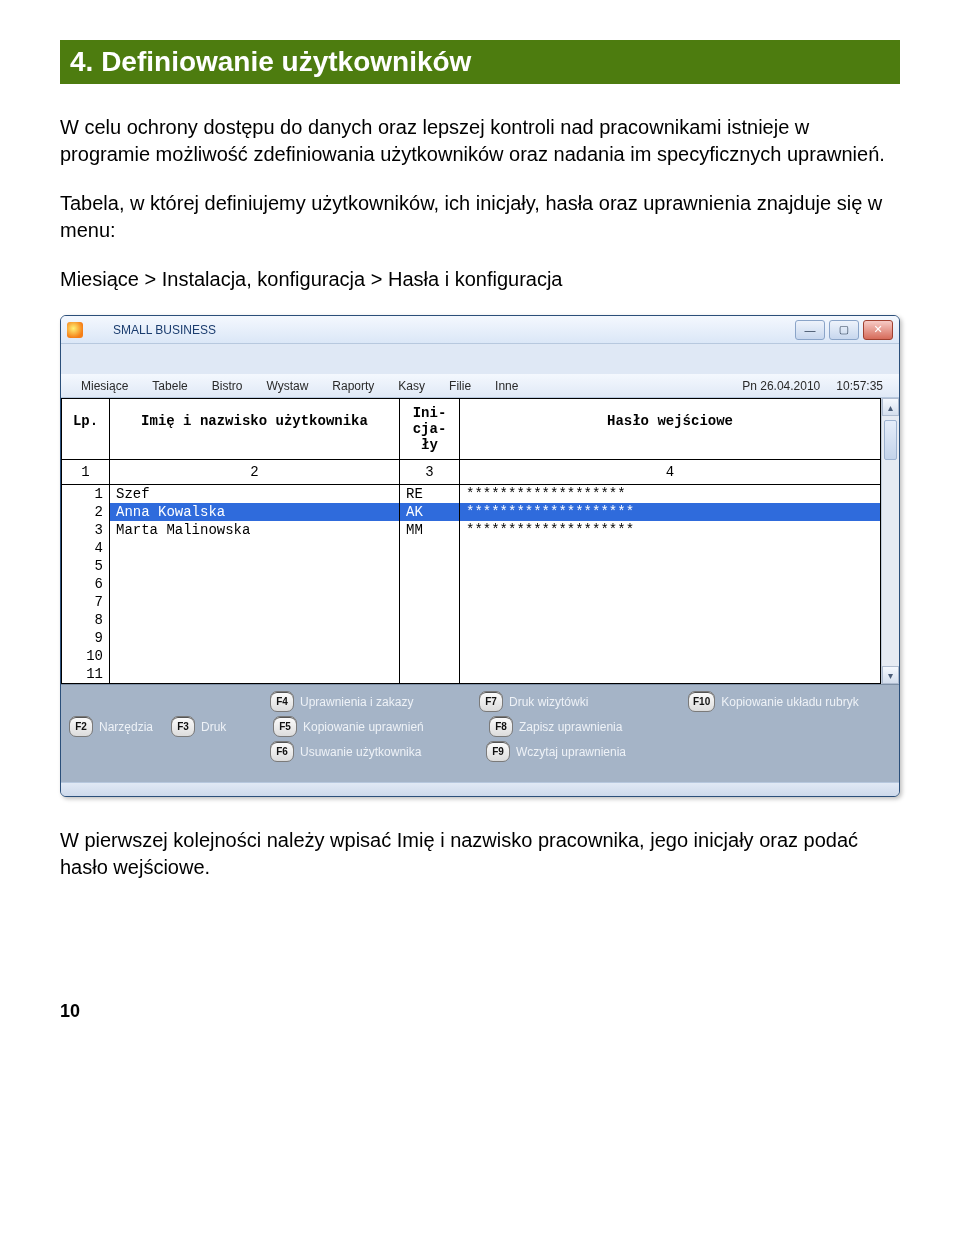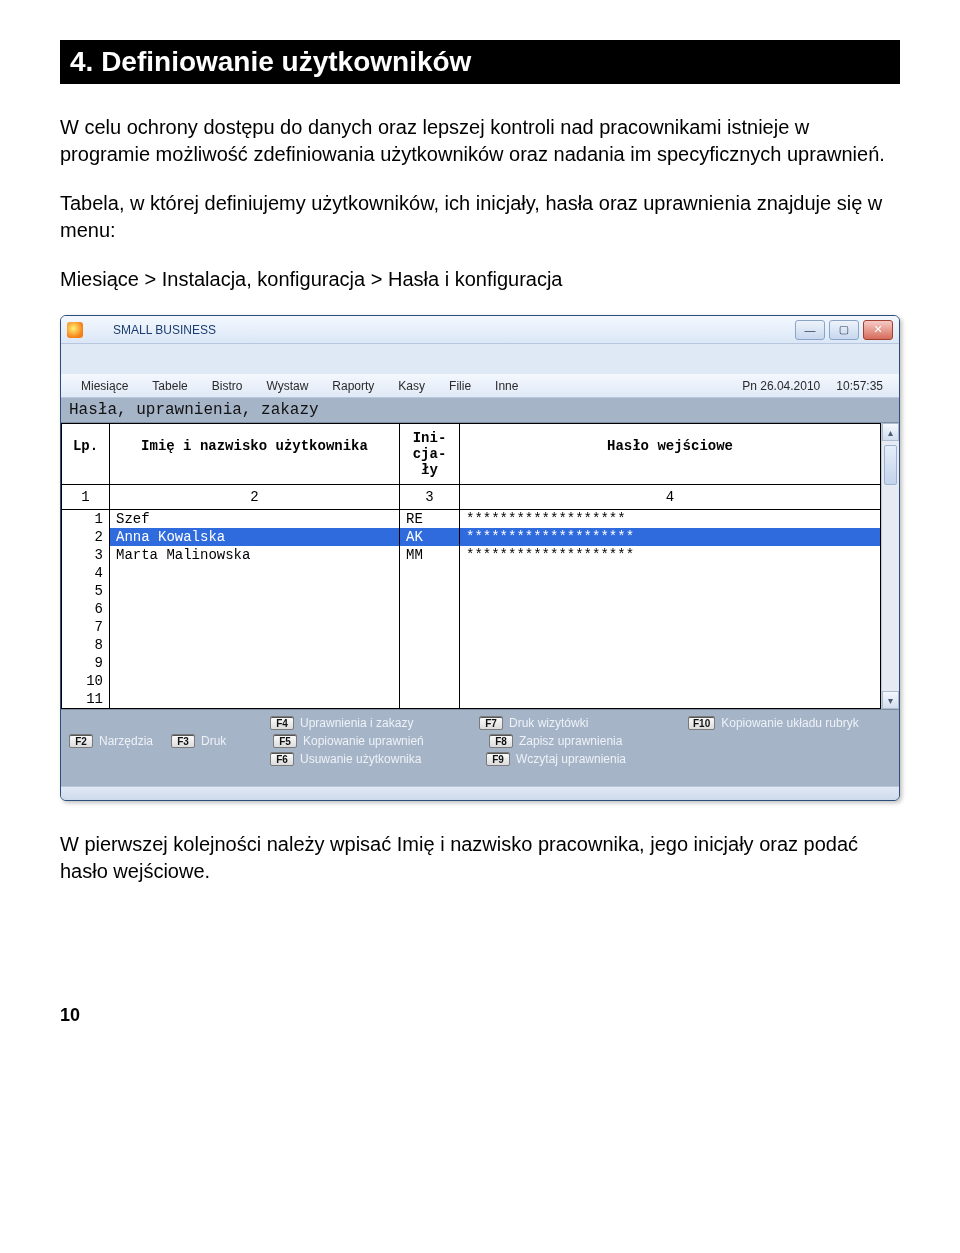--- a/index.html
+++ b/index.html
@@ -1,20 +1,20 @@
 <!DOCTYPE html>
 <html><head>
 <meta charset="utf-8">
 <style>
   * { box-sizing: border-box; margin: 0; padding: 0; }
   html, body { width: 960px; background: #fff; font-family: Arial, Helvetica, sans-serif; }
   body { padding: 40px 60px 40px 60px; }
 
   .heading-bar {
-    background: #000000;
+    background: #4d7c0f;
     color: #fff;
     font-size: 28px;
     font-weight: bold;
     padding: 6px 10px;
     margin-bottom: 30px;
   }
   .body-text {
     font-size: 20px;
     line-height: 1.35;
     margin-bottom: 22px;
@@ -155,24 +155,24 @@
   .fnrow:last-child { margin-bottom:12px; }
   .gap { width: 195px; flex: 0 0 auto; }
   .fncell {
     display:flex; align-items:center; gap:6px;
     color: #f2f5f9; font-size: 12px;
     width: 210px;
   }
   .fncell.small { width: 96px; }
   .fkey {
     display:inline-flex; align-items:center; justify-content:center;
-    min-width: 24px; height: 14px; padding: 0 4px;
+    min-width: 24px; height: 21px; padding: 0 4px;
     background: linear-gradient(#fdfdfd,#dcdcdc);
     border: 1px solid #7a7a7a;
-    border-radius: 2px;
+    border-radius: 7px;
     color: #111; font-size: 10px; font-weight: bold;
     box-shadow: 0 1px 0 #555 inset;
   }
   .fnlabel { color:#eef2f7; }
 
   .statusstrip { height:14px; background: linear-gradient(#e1e9f5,#cdd9eb); border-top:1px solid #b7c8de;}
 </style>
 </head>
 <body>
 
@@ -202,21 +202,20 @@
     <span class="mi">Wystaw</span>
     <span class="mi">Raporty</span>
     <span class="mi">Kasy</span>
     <span class="mi">Filie</span>
     <span class="mi">Inne</span>
     <span class="mspacer"></span>
     <span class="date">Pn 26.04.2010</span>
     <span class="time">10:57:35</span>
   </div>
 
-  <div class="subheader">Hasła, uprawnienia, zakazy</div>
 
   <div class="tablewrap">
     <div class="tablearea">
       <div class="thead">
         <div>Lp.</div>
         <div>Imię i nazwisko użytkownika</div>
         <div style="white-space:pre-line; padding-top:6px; padding-bottom:6px;">Ini-
 cja-
 ły</div>
         <div>Hasło wejściowe</div>

